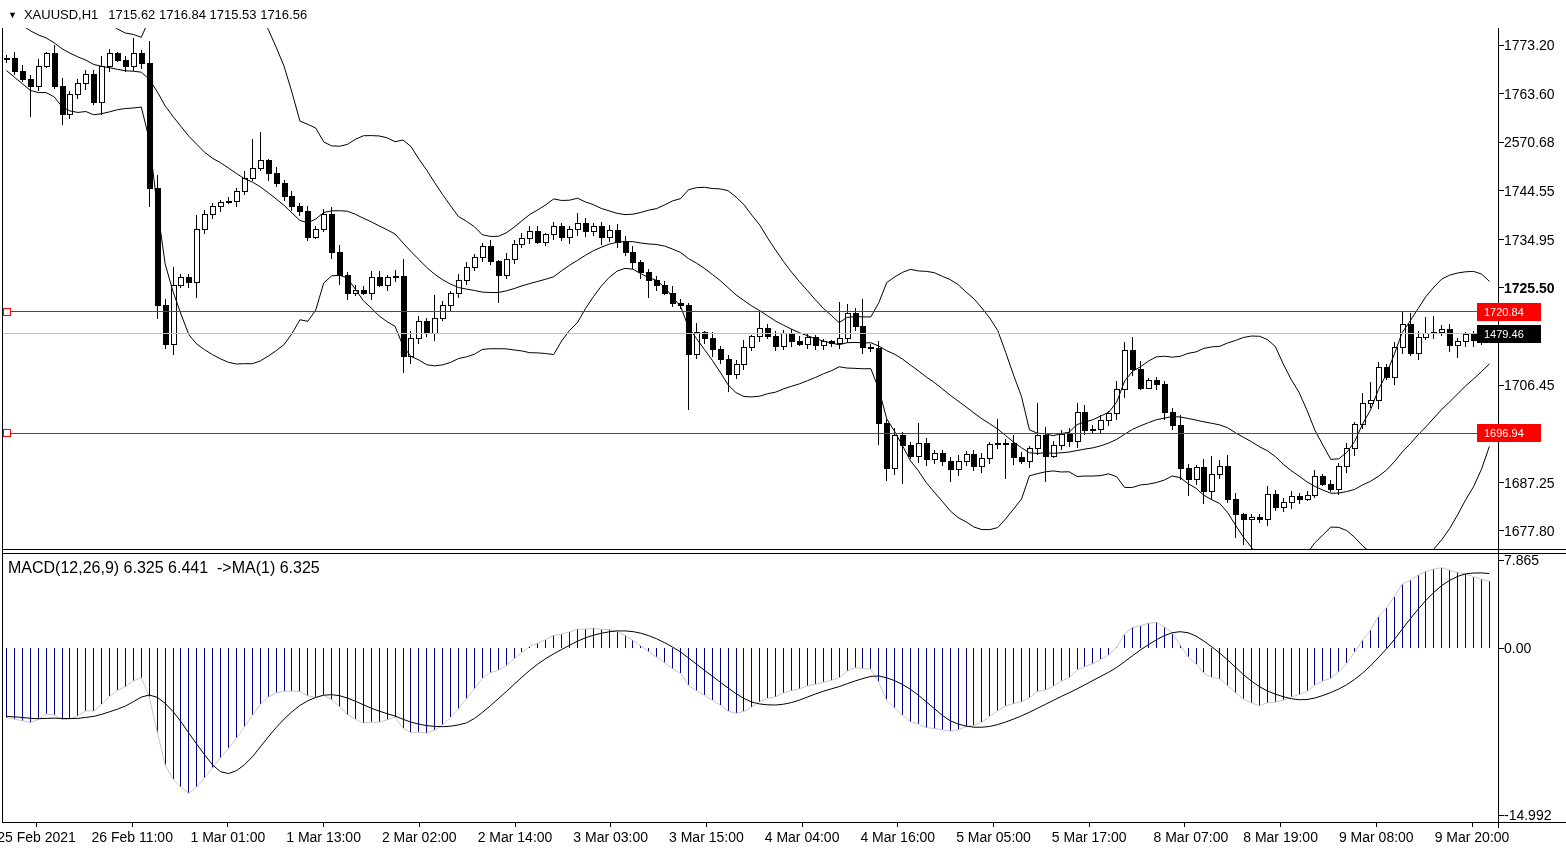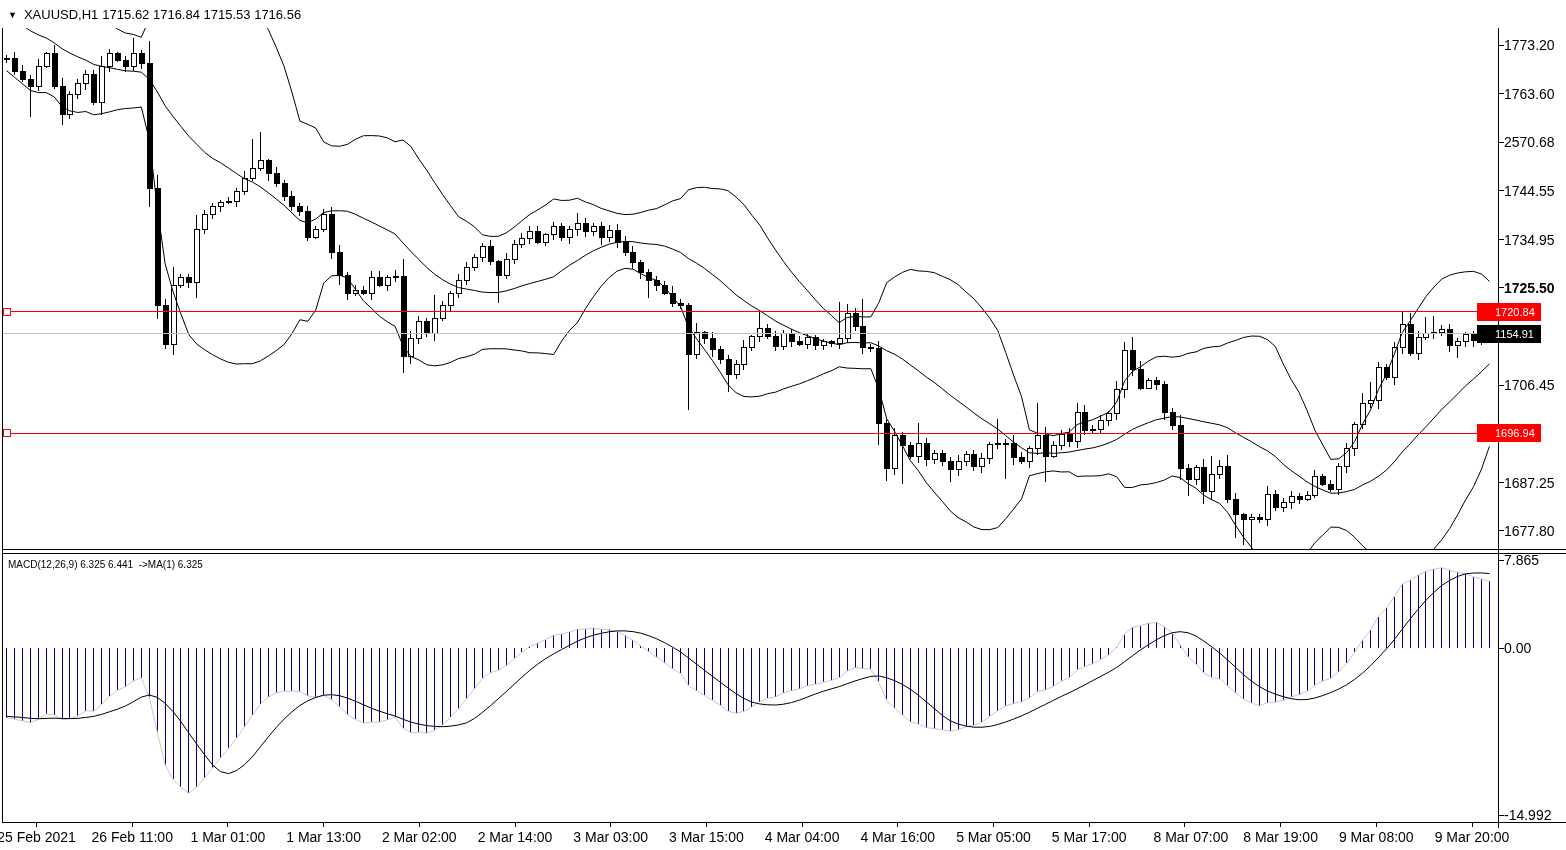--- a/index.html
+++ b/index.html
@@ -1,26 +1,26 @@
 <!DOCTYPE html>
 <html><head>
 <meta charset="utf-8">
 <style>
   html,body{margin:0;padding:0;width:1566px;height:850px;background:#ffffff;overflow:hidden;
             font-family:"Liberation Sans", sans-serif;}
   #app{position:relative;width:1566px;height:850px;background:#fff;}
   #chart-svg{position:absolute;left:0;top:0;}
   .chart-title{position:absolute;left:8px;top:7px;font-size:13px;color:#000;white-space:pre;}
   .chart-title .tri{font-size:9px;vertical-align:1px;margin-right:7px;cursor:pointer;}
-  .chart-title .ohlc{margin-left:4px;text-align:center;}
-  .macd-label{position:absolute;left:8px;top:559px;font-size:10px;color:#000;white-space:pre;}
+  .chart-title .ohlc{margin-left:10px;text-align:center;}
+  .macd-label{position:absolute;left:8px;top:559px;font-size:16px;color:#000;white-space:pre;}
   .axis-label{position:absolute;font-size:14px;color:#000;white-space:nowrap;line-height:14px;}
   .time-label{transform:translateX(-50%);}
   .price-tag{position:absolute;left:1477px;width:64px;height:18px;line-height:18px;
-             font-size:11px;color:#fff;padding-left:18px;box-sizing:border-box;}
+             font-size:11px;color:#fff;padding-left:7px;box-sizing:border-box;}
   .tag-red{background:#ff0000;}
   .tag-black{background:#000000;}
 </style>
 </head>
 <body>
 
 <div id="app">
 
   <svg id="chart-svg" width="1566" height="850">
       <defs>
@@ -682,14 +682,14 @@
       <div class="axis-label time-label" style="left: 993.5px; top: 830px; text-align: center;">5 Mar 05:00</div>
       <div class="axis-label time-label" style="left: 1089.2px; top: 830px;">5 Mar 17:00</div>
       <div class="axis-label time-label" style="left: 1184.9px; top: 830px; padding-left: 12px;">8 Mar 07:00</div>
       <div class="axis-label time-label" style="left: 1280.6px; top: 830px;">8 Mar 19:00</div>
       <div class="axis-label time-label" style="left: 1376.3px; top: 830px;">9 Mar 08:00</div>
       <div class="axis-label time-label" style="left: 1472px; top: 830px;">9 Mar 20:00</div>
     </div>
 
   <div class="price-tag tag-red" id="tag-r1" style="top: 302.722px;">1720.84</div>
   <div class="price-tag tag-red" id="tag-r2" style="top: 424.468px;">1696.94</div>
-  <div class="price-tag tag-black" id="tag-cur" style="top: 324.524px;">1154.91</div>
+  <div class="price-tag tag-black" id="tag-cur" style="top: 324.524px;">1479.46</div>
 </div>
 
 </body></html>

